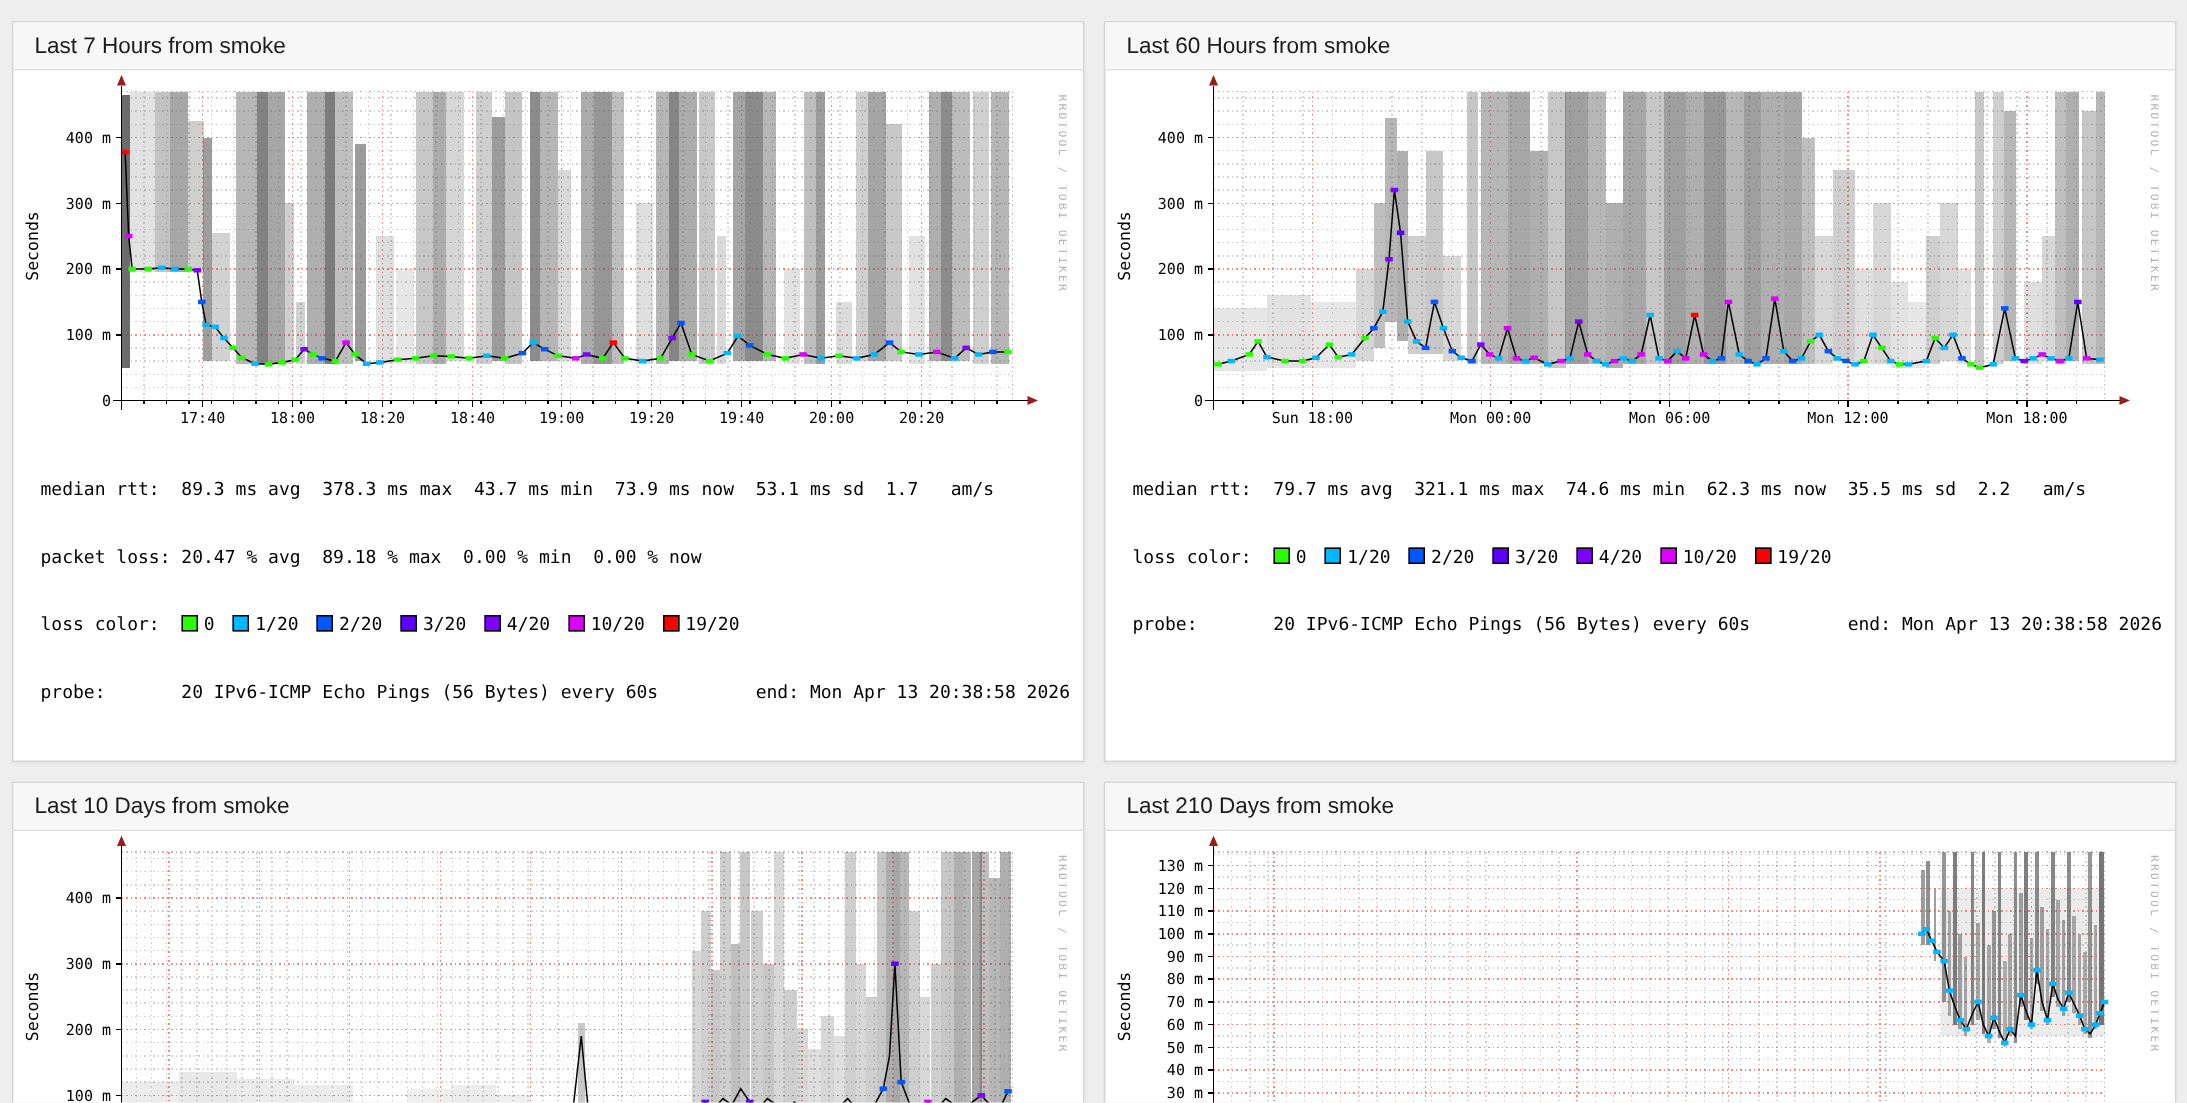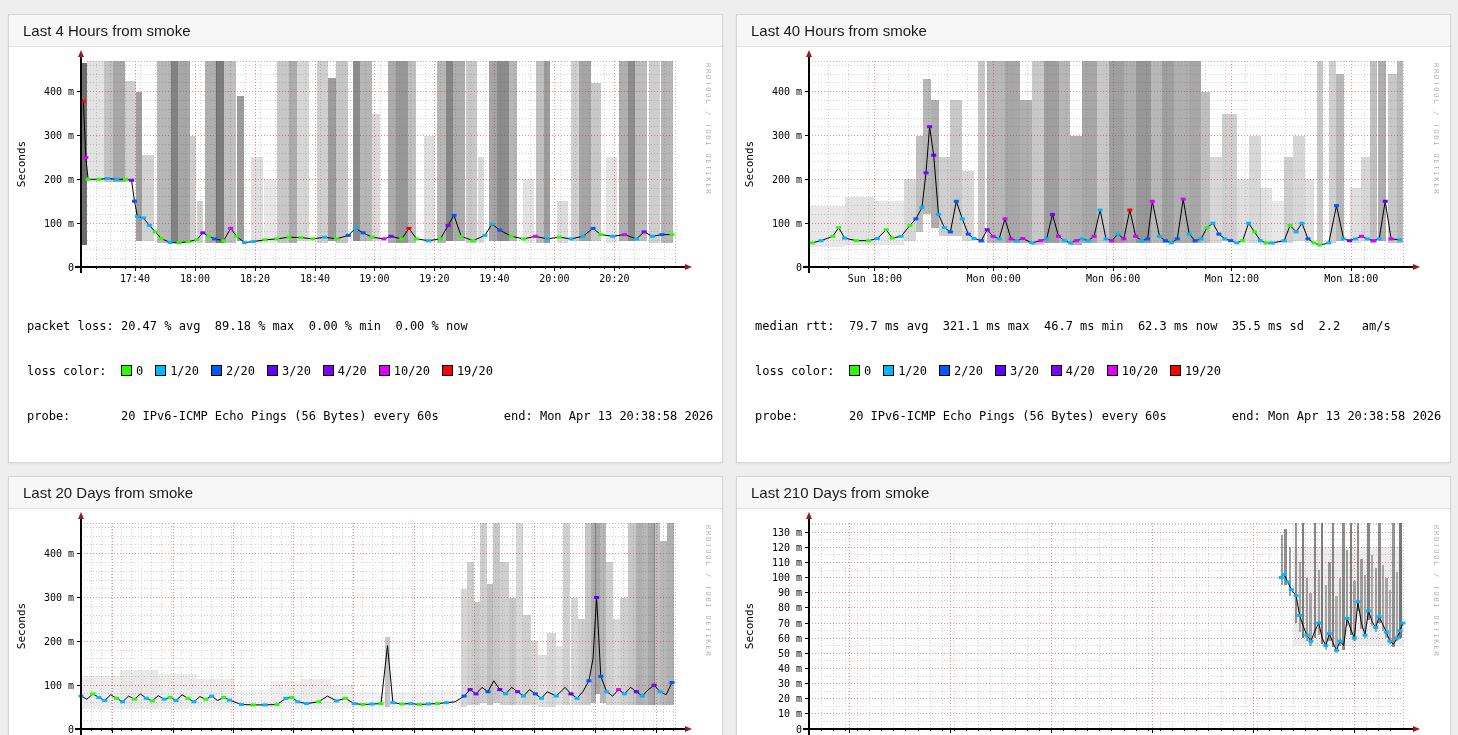--- a/index.html
+++ b/index.html
@@ -18,21 +18,21 @@
   .sw{display:inline-block;width:9px;height:9px;border:1px solid #000;vertical-align:-1px;
       margin:0 4px 0 0;}
   .lg-item{margin-right:12px;}
 </style>
 </head>
 <body>
 
 <div class="grid">
 
   <div class="panel">
-    <div class="panel-header">Last 4 Hours from smoke</div>
+    <div class="panel-header">Last 7 Hours from smoke</div>
     <div class="panel-body">
       <svg class="graph" width="700" height="240" viewBox="0 0 700 240">
           <rect x="70" y="12" width="594" height="206" fill="#fff" stroke="#bdbdbd" stroke-dasharray="1,2" shape-rendering="crispEdges"></rect>
           <line x1="85.0" y1="12" x2="85.0" y2="218" stroke="#d2d2d2" stroke-dasharray="1,2" shape-rendering="crispEdges"></line>
           <line x1="99.9" y1="12" x2="99.9" y2="218" stroke="#d2d2d2" stroke-dasharray="1,2" shape-rendering="crispEdges"></line>
           <line x1="114.9" y1="12" x2="114.9" y2="218" stroke="#d2d2d2" stroke-dasharray="1,2" shape-rendering="crispEdges"></line>
           <line x1="129.9" y1="12" x2="129.9" y2="218" stroke="#d2d2d2" stroke-dasharray="1,2" shape-rendering="crispEdges"></line>
           <line x1="144.8" y1="12" x2="144.8" y2="218" stroke="#d2d2d2" stroke-dasharray="1,2" shape-rendering="crispEdges"></line>
           <line x1="159.8" y1="12" x2="159.8" y2="218" stroke="#d2d2d2" stroke-dasharray="1,2" shape-rendering="crispEdges"></line>
           <line x1="174.8" y1="12" x2="174.8" y2="218" stroke="#d2d2d2" stroke-dasharray="1,2" shape-rendering="crispEdges"></line>
@@ -288,29 +288,30 @@
           <rect x="648.4" y="184.1" width="5" height="3" fill="#0059ff"></rect>
           <rect x="658.5" y="184.1" width="5" height="3" fill="#26ff00"></rect>
           <line x1="64" y1="218" x2="674" y2="218" stroke="#000" stroke-width="1.2" shape-rendering="crispEdges"></line>
           <line x1="70" y1="224" x2="70" y2="8" stroke="#000" stroke-width="1.2" shape-rendering="crispEdges"></line>
           <polygon points="674,215 681,218 674,221" fill="#9b1b1b"></polygon>
           <polygon points="67,8 70,1 73,8" fill="#9b1b1b"></polygon>
           <text transform="translate(14 115) rotate(-90)" text-anchor="middle" font-size="11" font-family="DejaVu Sans Mono,monospace" fill="#000">Seconds</text>
           <text transform="translate(695 14) rotate(90)" font-size="7.5" letter-spacing="1.5" font-family="DejaVu Sans Mono,monospace" fill="#b5b5b5">RRDTOOL / TOBI OETIKER</text>
         </svg>
       <div class="stats">
+        <div><span class="slabel">median rtt:</span><span>89.3 ms avg  378.3 ms max  43.7 ms min  73.9 ms now  53.1 ms sd  1.7   am/s</span></div>
         <div><span class="slabel">packet loss:</span><span>20.47 % avg  89.18 % max  0.00 % min  0.00 % now</span></div>
         <div><span class="slabel">loss color:</span><span class="legend"><span class="sw" style="background: rgb(38, 255, 0);"></span><span class="lg-item">0</span><span class="sw" style="background: rgb(0, 184, 255);"></span><span class="lg-item">1/20</span><span class="sw" style="background: rgb(0, 89, 255);"></span><span class="lg-item">2/20</span><span class="sw" style="background: rgb(94, 0, 255);"></span><span class="lg-item">3/20</span><span class="sw" style="background: rgb(126, 0, 255);"></span><span class="lg-item">4/20</span><span class="sw" style="background: rgb(221, 0, 255);"></span><span class="lg-item">10/20</span><span class="sw" style="background: rgb(255, 0, 0);"></span><span class="lg-item">19/20</span></span></div>
         <div><span class="slabel">probe:</span><span class="probe-val">20 IPv6-ICMP Echo Pings (56 Bytes) every 60s</span><span>end: Mon Apr 13 20:38:58 2026</span></div>
       </div>
     </div>
   </div>
 
   <div class="panel">
-    <div class="panel-header">Last 40 Hours from smoke</div>
+    <div class="panel-header">Last 60 Hours from smoke</div>
     <div class="panel-body">
       <svg class="graph" width="700" height="240" viewBox="0 0 700 240">
           <rect x="70" y="12" width="594" height="206" fill="#fff" stroke="#bdbdbd" stroke-dasharray="1,2" shape-rendering="crispEdges"></rect>
           <line x1="89.8" y1="12" x2="89.8" y2="218" stroke="#d2d2d2" stroke-dasharray="1,2" shape-rendering="crispEdges"></line>
           <line x1="109.7" y1="12" x2="109.7" y2="218" stroke="#d2d2d2" stroke-dasharray="1,2" shape-rendering="crispEdges"></line>
           <line x1="129.5" y1="12" x2="129.5" y2="218" stroke="#d2d2d2" stroke-dasharray="1,2" shape-rendering="crispEdges"></line>
           <line x1="149.4" y1="12" x2="149.4" y2="218" stroke="#d2d2d2" stroke-dasharray="1,2" shape-rendering="crispEdges"></line>
           <line x1="169.2" y1="12" x2="169.2" y2="218" stroke="#d2d2d2" stroke-dasharray="1,2" shape-rendering="crispEdges"></line>
           <line x1="189.0" y1="12" x2="189.0" y2="218" stroke="#d2d2d2" stroke-dasharray="1,2" shape-rendering="crispEdges"></line>
           <line x1="208.9" y1="12" x2="208.9" y2="218" stroke="#d2d2d2" stroke-dasharray="1,2" shape-rendering="crispEdges"></line>
@@ -553,29 +554,29 @@
           <rect x="649.6" y="188.4" width="5" height="3" fill="#dd00ff"></rect>
           <rect x="658.5" y="189.3" width="5" height="3" fill="#00b8ff"></rect>
           <line x1="64" y1="218" x2="674" y2="218" stroke="#000" stroke-width="1.2" shape-rendering="crispEdges"></line>
           <line x1="70" y1="224" x2="70" y2="8" stroke="#000" stroke-width="1.2" shape-rendering="crispEdges"></line>
           <polygon points="674,215 681,218 674,221" fill="#9b1b1b"></polygon>
           <polygon points="67,8 70,1 73,8" fill="#9b1b1b"></polygon>
           <text transform="translate(14 115) rotate(-90)" text-anchor="middle" font-size="11" font-family="DejaVu Sans Mono,monospace" fill="#000">Seconds</text>
           <text transform="translate(695 14) rotate(90)" font-size="7.5" letter-spacing="1.5" font-family="DejaVu Sans Mono,monospace" fill="#b5b5b5">RRDTOOL / TOBI OETIKER</text>
         </svg>
       <div class="stats">
-        <div><span class="slabel">median rtt:</span><span>79.7 ms avg  321.1 ms max  46.7 ms min  62.3 ms now  35.5 ms sd  2.2   am/s</span></div>
+        <div><span class="slabel">median rtt:</span><span>79.7 ms avg  321.1 ms max  74.6 ms min  62.3 ms now  35.5 ms sd  2.2   am/s</span></div>
         <div><span class="slabel">loss color:</span><span class="legend"><span class="sw" style="background: rgb(38, 255, 0);"></span><span class="lg-item">0</span><span class="sw" style="background: rgb(0, 184, 255);"></span><span class="lg-item">1/20</span><span class="sw" style="background: rgb(0, 89, 255);"></span><span class="lg-item">2/20</span><span class="sw" style="background: rgb(94, 0, 255);"></span><span class="lg-item">3/20</span><span class="sw" style="background: rgb(126, 0, 255);"></span><span class="lg-item">4/20</span><span class="sw" style="background: rgb(221, 0, 255);"></span><span class="lg-item">10/20</span><span class="sw" style="background: rgb(255, 0, 0);"></span><span class="lg-item">19/20</span></span></div>
         <div><span class="slabel">probe:</span><span class="probe-val">20 IPv6-ICMP Echo Pings (56 Bytes) every 60s</span><span>end: Mon Apr 13 20:38:58 2026</span></div>
       </div>
     </div>
   </div>
 
   <div class="panel">
-    <div class="panel-header">Last 20 Days from smoke</div>
+    <div class="panel-header">Last 10 Days from smoke</div>
     <div class="panel-body">
       <svg class="graph" width="700" height="240" viewBox="0 0 700 240">
           <rect x="70" y="12" width="594" height="206" fill="#fff" stroke="#bdbdbd" stroke-dasharray="1,2" shape-rendering="crispEdges"></rect>
           <line x1="80.0" y1="12" x2="80.0" y2="218" stroke="#d2d2d2" stroke-dasharray="1,2" shape-rendering="crispEdges"></line>
           <line x1="90.1" y1="12" x2="90.1" y2="218" stroke="#d2d2d2" stroke-dasharray="1,2" shape-rendering="crispEdges"></line>
           <line x1="100.1" y1="12" x2="100.1" y2="218" stroke="#d2d2d2" stroke-dasharray="1,2" shape-rendering="crispEdges"></line>
           <line x1="110.2" y1="12" x2="110.2" y2="218" stroke="#d2d2d2" stroke-dasharray="1,2" shape-rendering="crispEdges"></line>
           <line x1="120.2" y1="12" x2="120.2" y2="218" stroke="#d2d2d2" stroke-dasharray="1,2" shape-rendering="crispEdges"></line>
           <line x1="130.2" y1="12" x2="130.2" y2="218" stroke="#d2d2d2" stroke-dasharray="1,2" shape-rendering="crispEdges"></line>
           <line x1="140.3" y1="12" x2="140.3" y2="218" stroke="#d2d2d2" stroke-dasharray="1,2" shape-rendering="crispEdges"></line>

